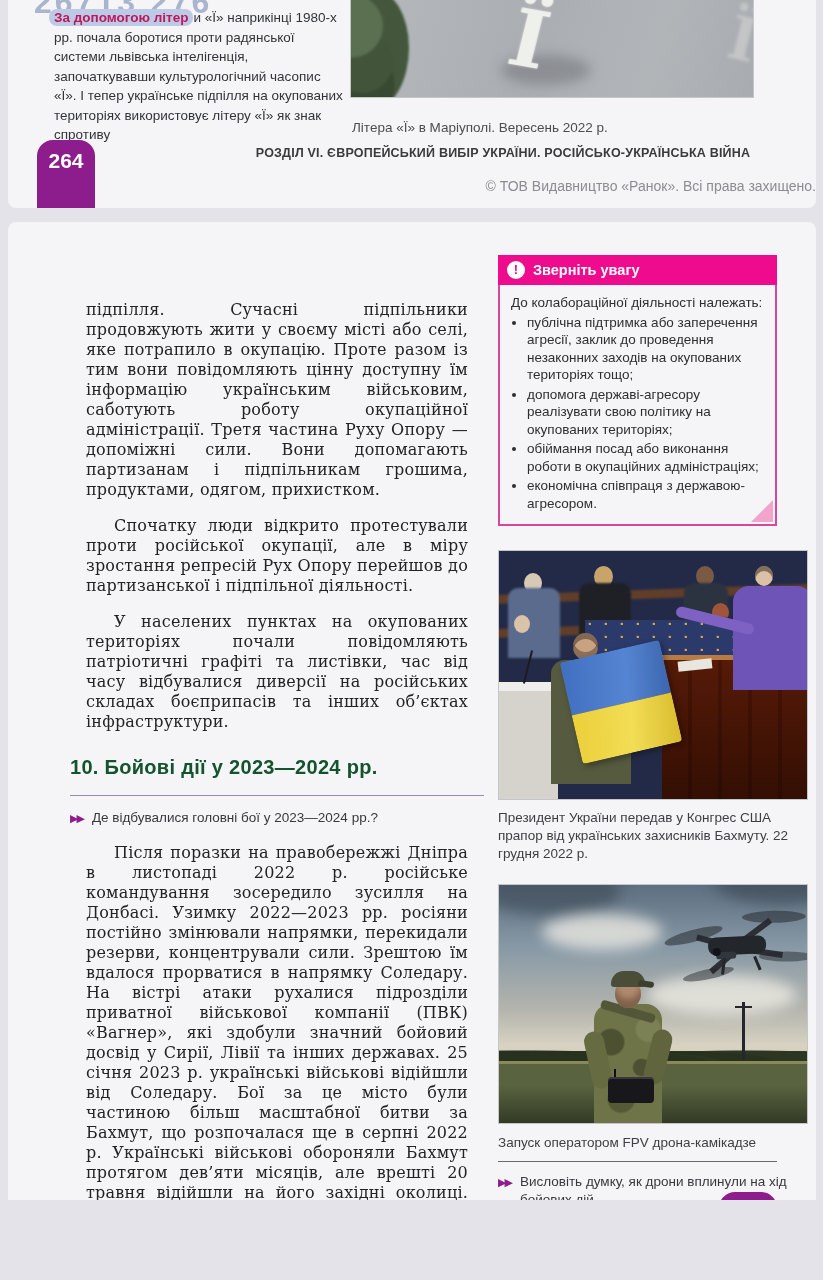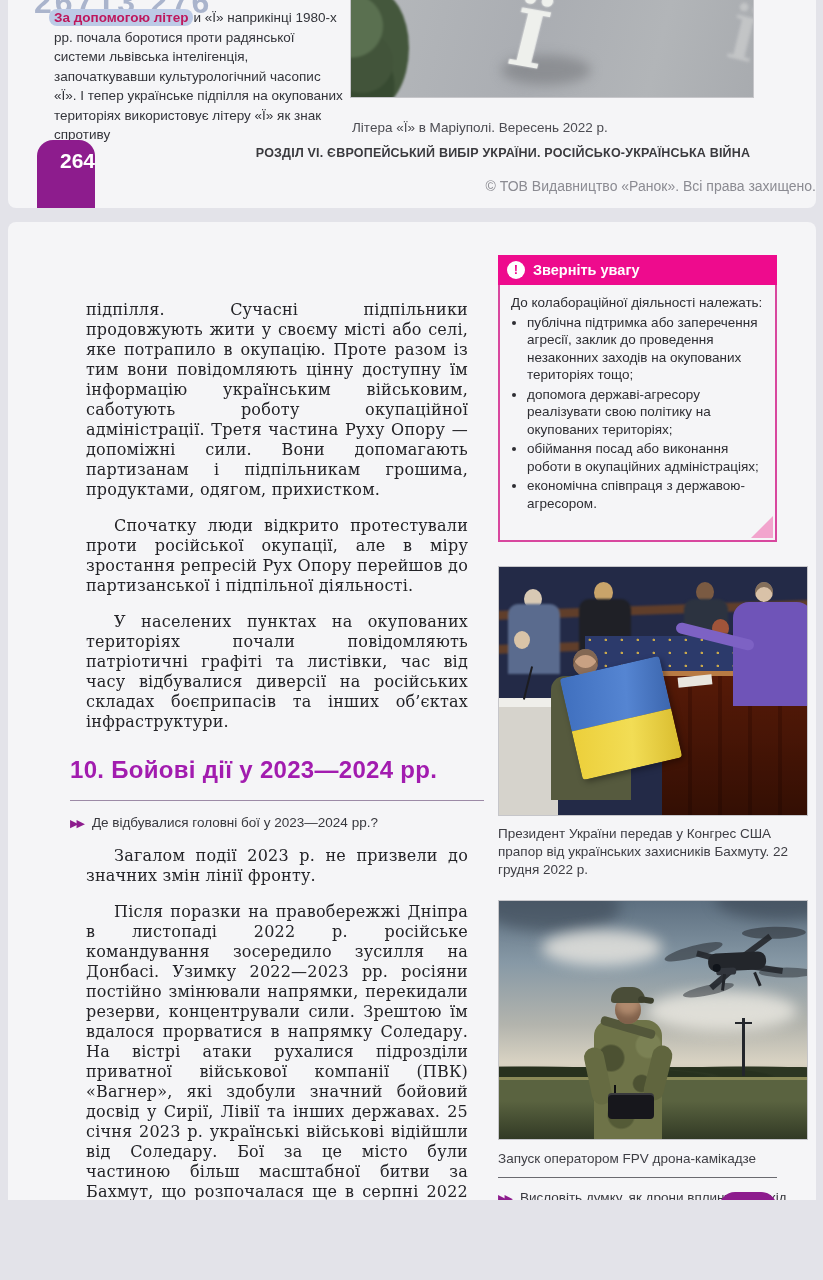--- a/index.html
+++ b/index.html
@@ -28,50 +28,50 @@
   .pv-shadow{position:absolute;left:150px;top:55px;width:90px;height:30px;border-radius:50%;
      background:rgba(110,112,116,.5);filter:blur(6px);}
   .pv-letter{position:absolute;left:160px;top:-6px;font-family:"DejaVu Serif",serif;
      font-weight:bold;font-size:78px;color:#eef0ec;transform:rotate(10deg) skewX(-4deg);
      text-shadow:0 0 2px rgba(255,255,255,.7);filter:blur(.4px);}
   .pv-letter2{position:absolute;left:378px;top:4px;font-family:"DejaVu Serif",serif;
      font-weight:bold;font-size:60px;color:rgba(240,242,238,.35);transform:rotate(14deg);filter:blur(1.5px);}
   .cap{font-size:13.5px;line-height:18px;color:#4c4c52;}
   .fig-pavement .cap{margin-top:21px;margin-left:2px;}
   .tab{position:absolute;width:58px;background:#8d1c8d;border-radius:16px 16px 0 0;
-       color:#fff;font-weight:bold;font-size:21px;text-align:right;}
+       color:#fff;font-weight:bold;font-size:21px;text-align:center;}
   .tab-264{left:29px;top:140px;height:68px;padding-top:9px;}
   .tab-265{left:711px;top:970px;height:70px;padding-top:20px;}
   .chapter{position:absolute;left:200px;top:146px;width:590px;text-align:center;
            font-size:12.5px;font-weight:bold;color:#3a3a3e;letter-spacing:.2px;}
   .copyright{position:absolute;left:0;width:100%;text-align:right;font-size:14px;color:#8b8b92;}
   .top-card .copyright{top:178px;}
   .main-card .copyright{top:1013px;}
 
   
   .col-left{position:absolute;left:62px;top:62px;width:414px;}
   .serif{margin:16px;font-family:"DejaVu Serif","Liberation Serif",serif;font-size:16px;
          line-height:20px;color:#232327;text-align:justify;text-indent:28px;letter-spacing:.2px;}
   .serif.first{text-indent:0;}
   .serif .b{font-weight:bold;}
-  .sec-head{margin:24px 0 16px 0;font-size:24px;font-weight:bold;color:#a21caf;letter-spacing:.3px;}
+  .sec-head{margin:24px 0 16px 0;font-size:20px;font-weight:bold;color:#14532d;letter-spacing:.3px;}
   .sec-rule{border:none;border-top:1.5px solid #9c8aa6;margin:9px 0 0 0;}
   .question{display:flex;gap:9px;margin-top:13px;font-size:13.5px;line-height:18px;color:#38383e;}
   .q-arrows{color:#8d1c8d;font-size:11px;line-height:18px;letter-spacing:-2px;flex:none;}
   .after-q{margin-top:14px;}
 
   .col-right{position:absolute;left:490px;top:33px;width:310px;}
 
   
   .callout{width:279px;}
   .co-head{display:flex;align-items:center;gap:8px;height:30px;background:#ee0b8d;
            padding-left:9px;color:#fff;font-weight:bold;font-size:14.5px;}
   .co-bang{flex:none;width:18px;height:18px;border-radius:50%;background:#fff;color:#ee0b8d;
            font-weight:bold;font-size:13px;line-height:18px;text-align:center;}
-  .co-body{position:relative;border:2px solid #d8479e;border-top:none;padding:9px 10px 28px 11px;
+  .co-body{position:relative;border:2px solid #d8479e;border-top:none;padding:9px 10px 12px 11px;
            font-size:13.5px;line-height:17.5px;color:#2e2e33;}
   .co-body p{margin:0 0 2px 0;}
   .co-body ul{margin:0;padding-left:16px;}
   .co-body li{margin-top:2px;}
   .co-corner{position:absolute;right:2px;bottom:2px;width:0;height:0;
              border-left:22px solid transparent;border-bottom:22px solid #f2a4cd;}
 
   figure{margin:0;}
   .fig-congress{margin-top:24px;}
   .fig-congress .cap{margin-top:9px;color:#3e3e44;}
@@ -190,21 +190,20 @@
       <p class="serif">У населених пунктах на окупованих територіях почали повідомляють патріотичні графіті та листівки, час від часу відбувалися диверсії на російських складах боєприпасів та інших об’єктах інфраструктури.</p>
 
       <h2 class="sec-head">10. Бойові дії у 2023—2024 рр.</h2>
       <hr class="sec-rule">
 
       <div class="question">
         <span class="q-arrows">▶▶</span>
         <span>Де відбувалися головні бої у 2023—2024 рр.?</span>
       </div>
 
-      <p class="serif after-q">Загалом події 2023 р. не призвели до значних змін лінії фронту.</p>
       <p class="serif">Після поразки на правобережжі Дніпра в листопаді 2022 р. російське командування зосередило зусилля на Донбасі. Узимку 2022—2023 рр. росіяни постійно змінювали напрямки, перекидали резерви, концентрували сили. Зрештою їм вдалося прорватися в напрямку Соледару. На вістрі атаки рухалися підрозділи приватної військової компанії (ПВК) «Вагнер», які здобули значний бойовий досвід у Сирії, Лівії та інших державах. 25 січня 2023 р. українські військові відійшли від Соледару. Бої за це місто були частиною більш масштабної битви за Бахмут, що розпочалася ще в серпні 2022 р. Українські військові обороняли Бахмут протягом дев’яти місяців, але врешті 20 травня відійшли на його західні околиці. На той момент місто було повністю зруйноване російською артилерією та авіацією.</p>
 
     </div>
 
     <div class="col-right">
 
       <aside class="callout">
         <div class="co-head">
           <span class="co-bang">!</span>
           <span>Зверніть увагу</span>

